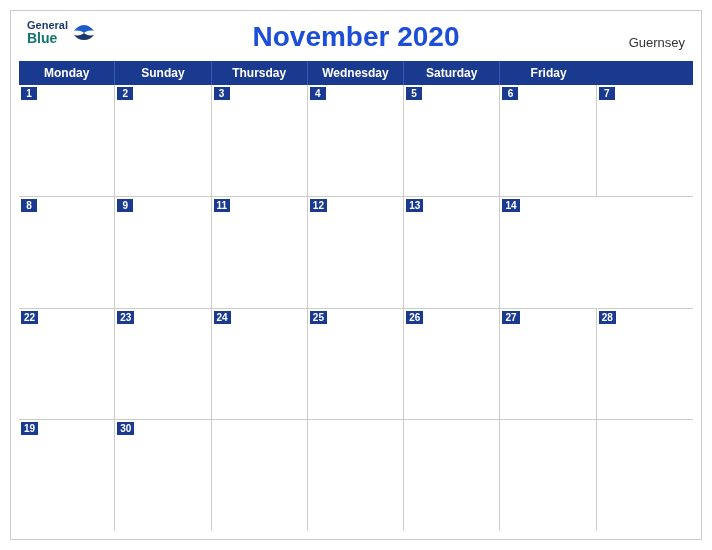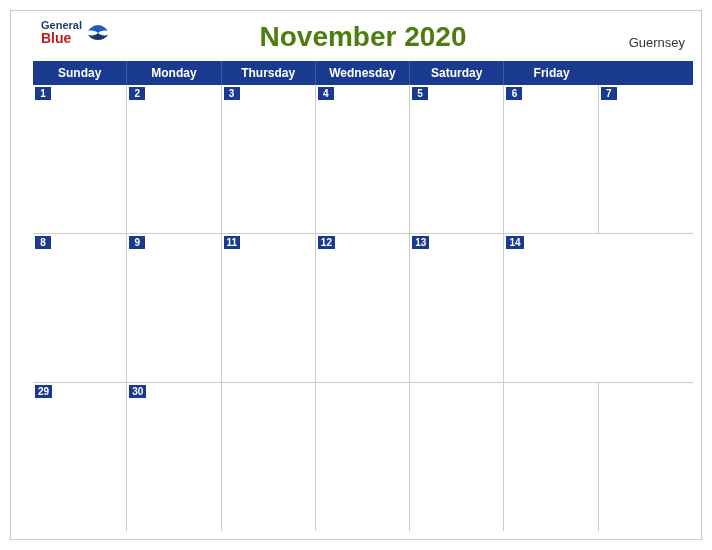--- a/index.html
+++ b/index.html
@@ -12,21 +12,20 @@
       justify-content: center;
       align-items: center;
     }
     .calendar-container {
       width: 692px;
       height: 530px;
       background: #fff;
       border: 1px solid #ccc;
       display: flex;
       flex-direction: column;
-      padding-left: 14px;
     }
     .calendar-header {
       display: flex;
       align-items: center;
       justify-content: center;
       padding: 10px 16px 4px 16px;
       position: relative;
     }
     .logo-area {
       position: absolute;
@@ -37,36 +36,36 @@
       align-items: center;
     }
     .logo-text-general {
       font-size: 11px;
       color: #1a3a6e;
       font-weight: bold;
       line-height: 1.1;
     }
     .logo-text-blue {
       font-size: 14px;
-      color: #b91c1c;
+      color: #0f766e;
       font-weight: bold;
       line-height: 1.1;
     }
     .logo-bird {
       width: 28px;
       height: 20px;
     }
     .logo-wrapper {
       display: flex;
       align-items: center;
       gap: 2px;
     }
     .month-title {
       font-size: 28px;
-      color: #4d7c0f;
+      color: #1d4ed8;
       font-weight: bold;
       text-align: right;
     }
     .country-label {
       position: absolute;
       right: 16px;
       top: 24px;
       font-size: 13px;
       color: #333;
     }
@@ -150,22 +149,22 @@
           <path d="M14 10 C12 12 8 13 4 12 C6 15 10 17 14 17 C18 17 22 15 24 12 C20 13 16 12 14 10Z" fill="#1a3a6e"></path>
         </svg>
       </div>
     </div>
     <h1 class="month-title">November 2020</h1>
     <div class="country-label">Guernsey</div>
   </div>
 
   <div class="calendar-grid">
     <div class="day-headers">
-    <div class="day-header">Sunday</div>
-        <div class="day-header">Monday</div>
+    <div class="day-header">Monday</div>
+        <div class="day-header">Sunday</div>
         <div class="day-header">Thursday</div>
         <div class="day-header">Wednesday</div>
         <div class="day-header">Saturday</div>
         <div class="day-header">Friday</div>
       </div>
     <div class="weeks-container">
     <div class="week-row row-0">
           <div class="day-cell">
             <span class="day-number-badge">1</span>
           </div>
@@ -201,23 +200,46 @@
           <div class="day-cell">
             <span class="day-number-badge">12</span>
           </div>
           <div class="day-cell">
             <span class="day-number-badge">13</span>
           </div>
           <div class="day-cell">
             <span class="day-number-badge">14</span>
           </div>
         </div>
+        <div class="week-row row-3">
+          <div class="day-cell">
+            <span class="day-number-badge">22</span>
+          </div>
+          <div class="day-cell">
+            <span class="day-number-badge">23</span>
+          </div>
+          <div class="day-cell">
+            <span class="day-number-badge">24</span>
+          </div>
+          <div class="day-cell">
+            <span class="day-number-badge">25</span>
+          </div>
+          <div class="day-cell">
+            <span class="day-number-badge">26</span>
+          </div>
+          <div class="day-cell">
+            <span class="day-number-badge">27</span>
+          </div>
+          <div class="day-cell">
+            <span class="day-number-badge">28</span>
+          </div>
+        </div>
         <div class="week-row row-4">
           <div class="day-cell">
-            <span class="day-number-badge">29</span>
+            <span class="day-number-badge">19</span>
           </div>
           <div class="day-cell">
             <span class="day-number-badge">30</span>
           </div>
           <div class="day-cell empty-cell"></div>
           <div class="day-cell empty-cell"></div>
           <div class="day-cell empty-cell"></div>
           <div class="day-cell empty-cell"></div>
           <div class="day-cell empty-cell"></div>
         </div>

